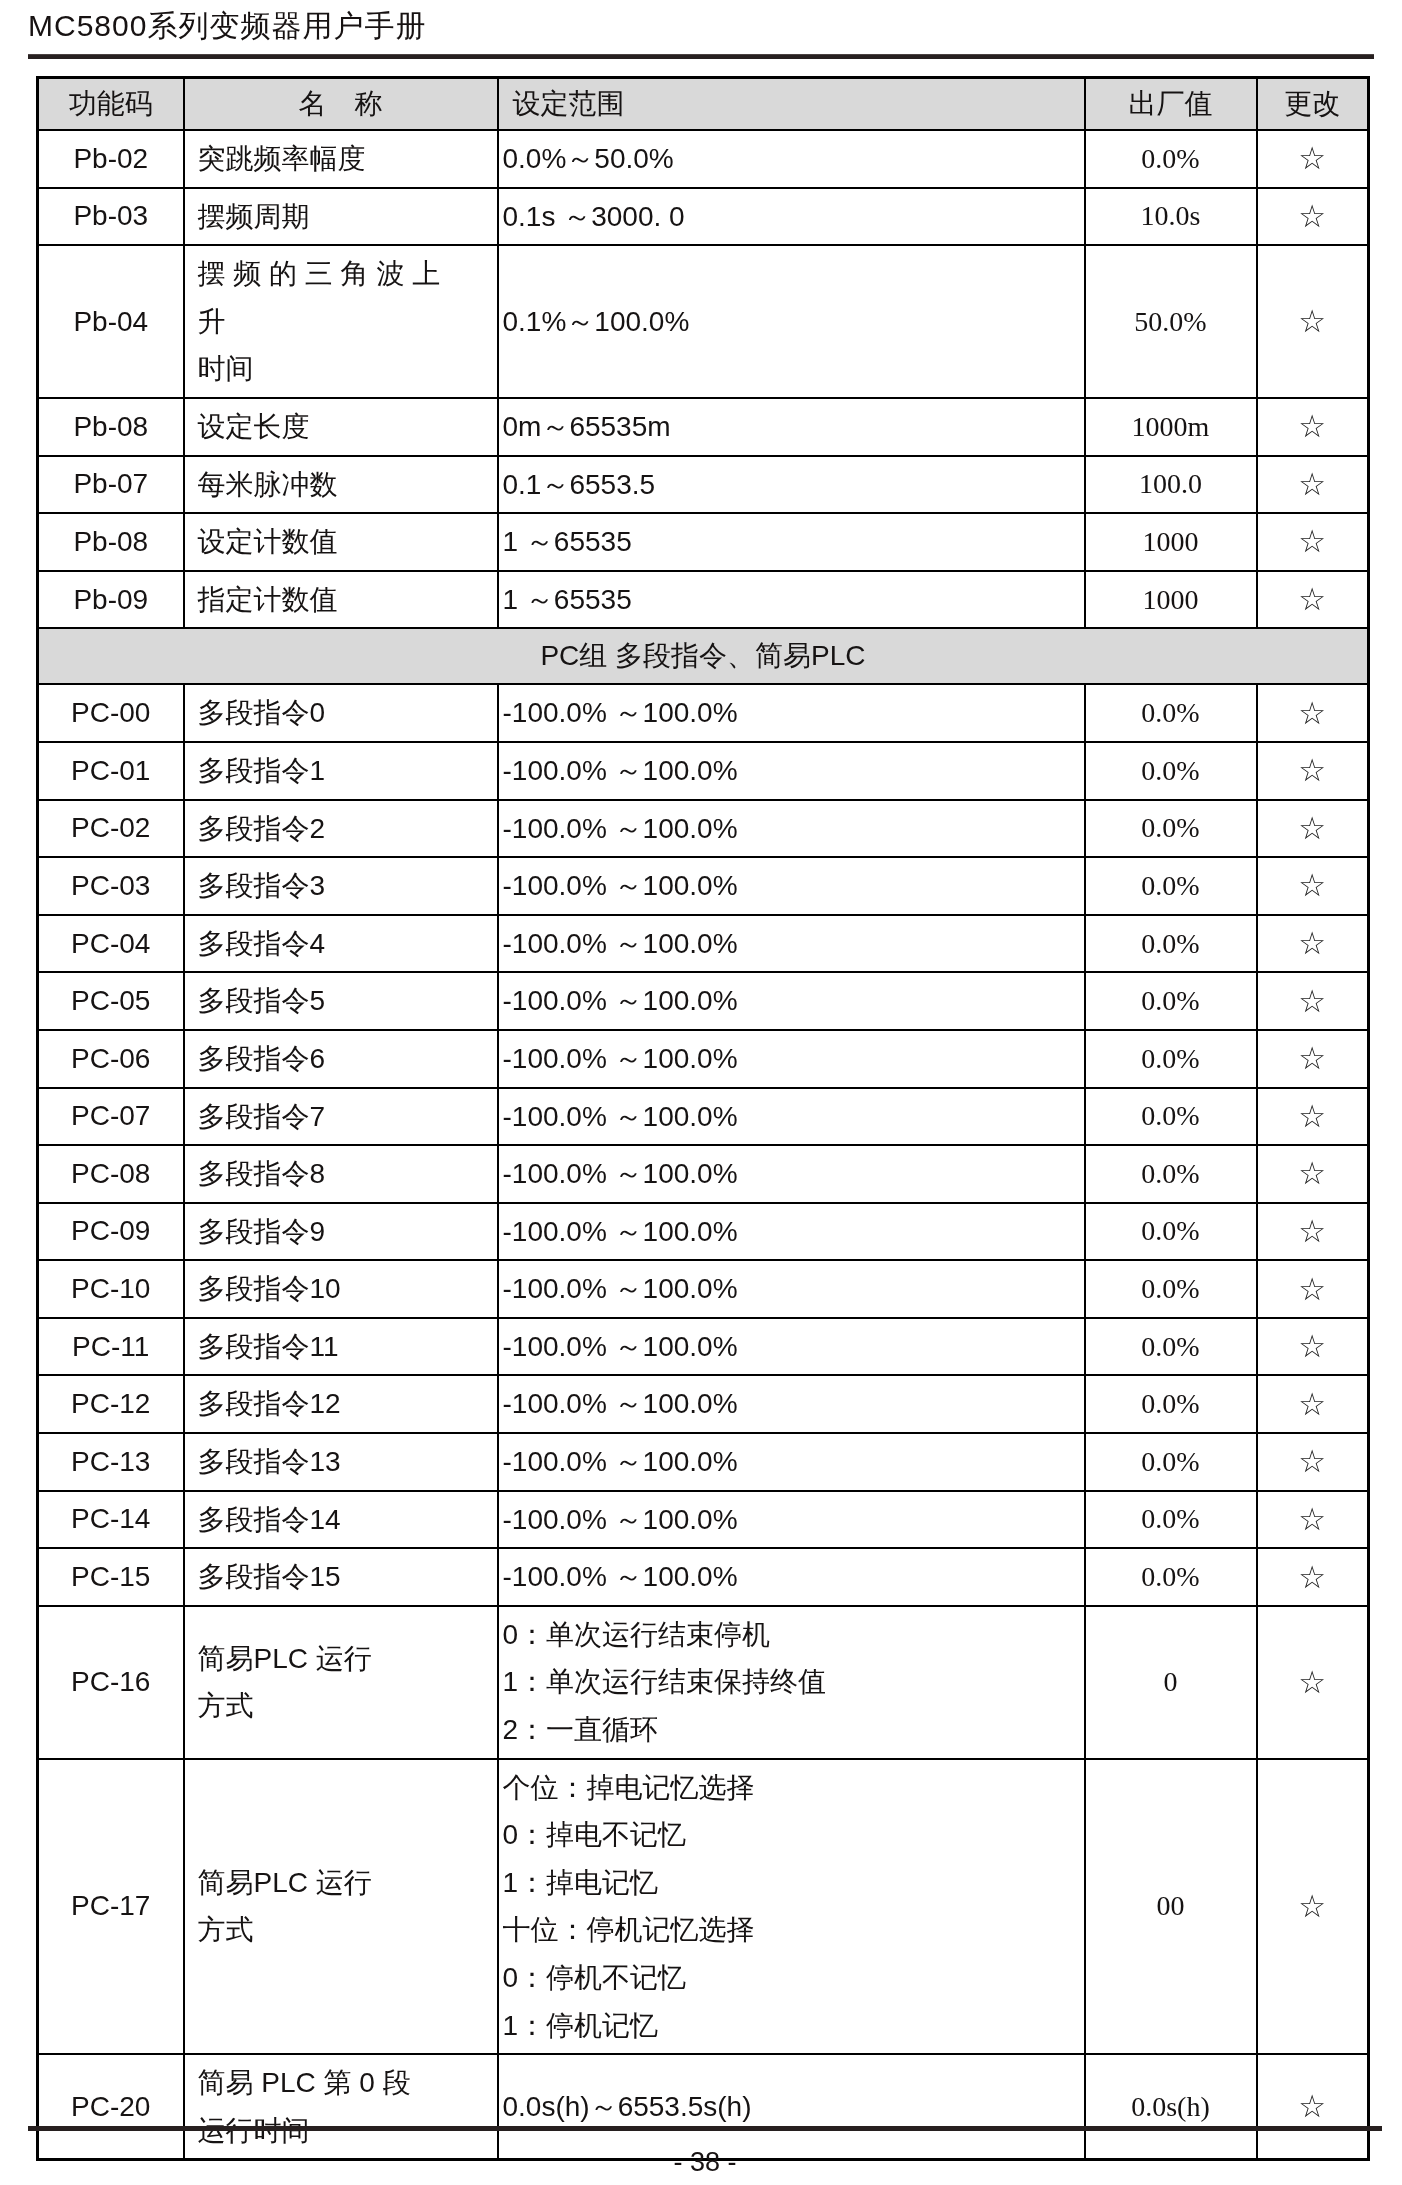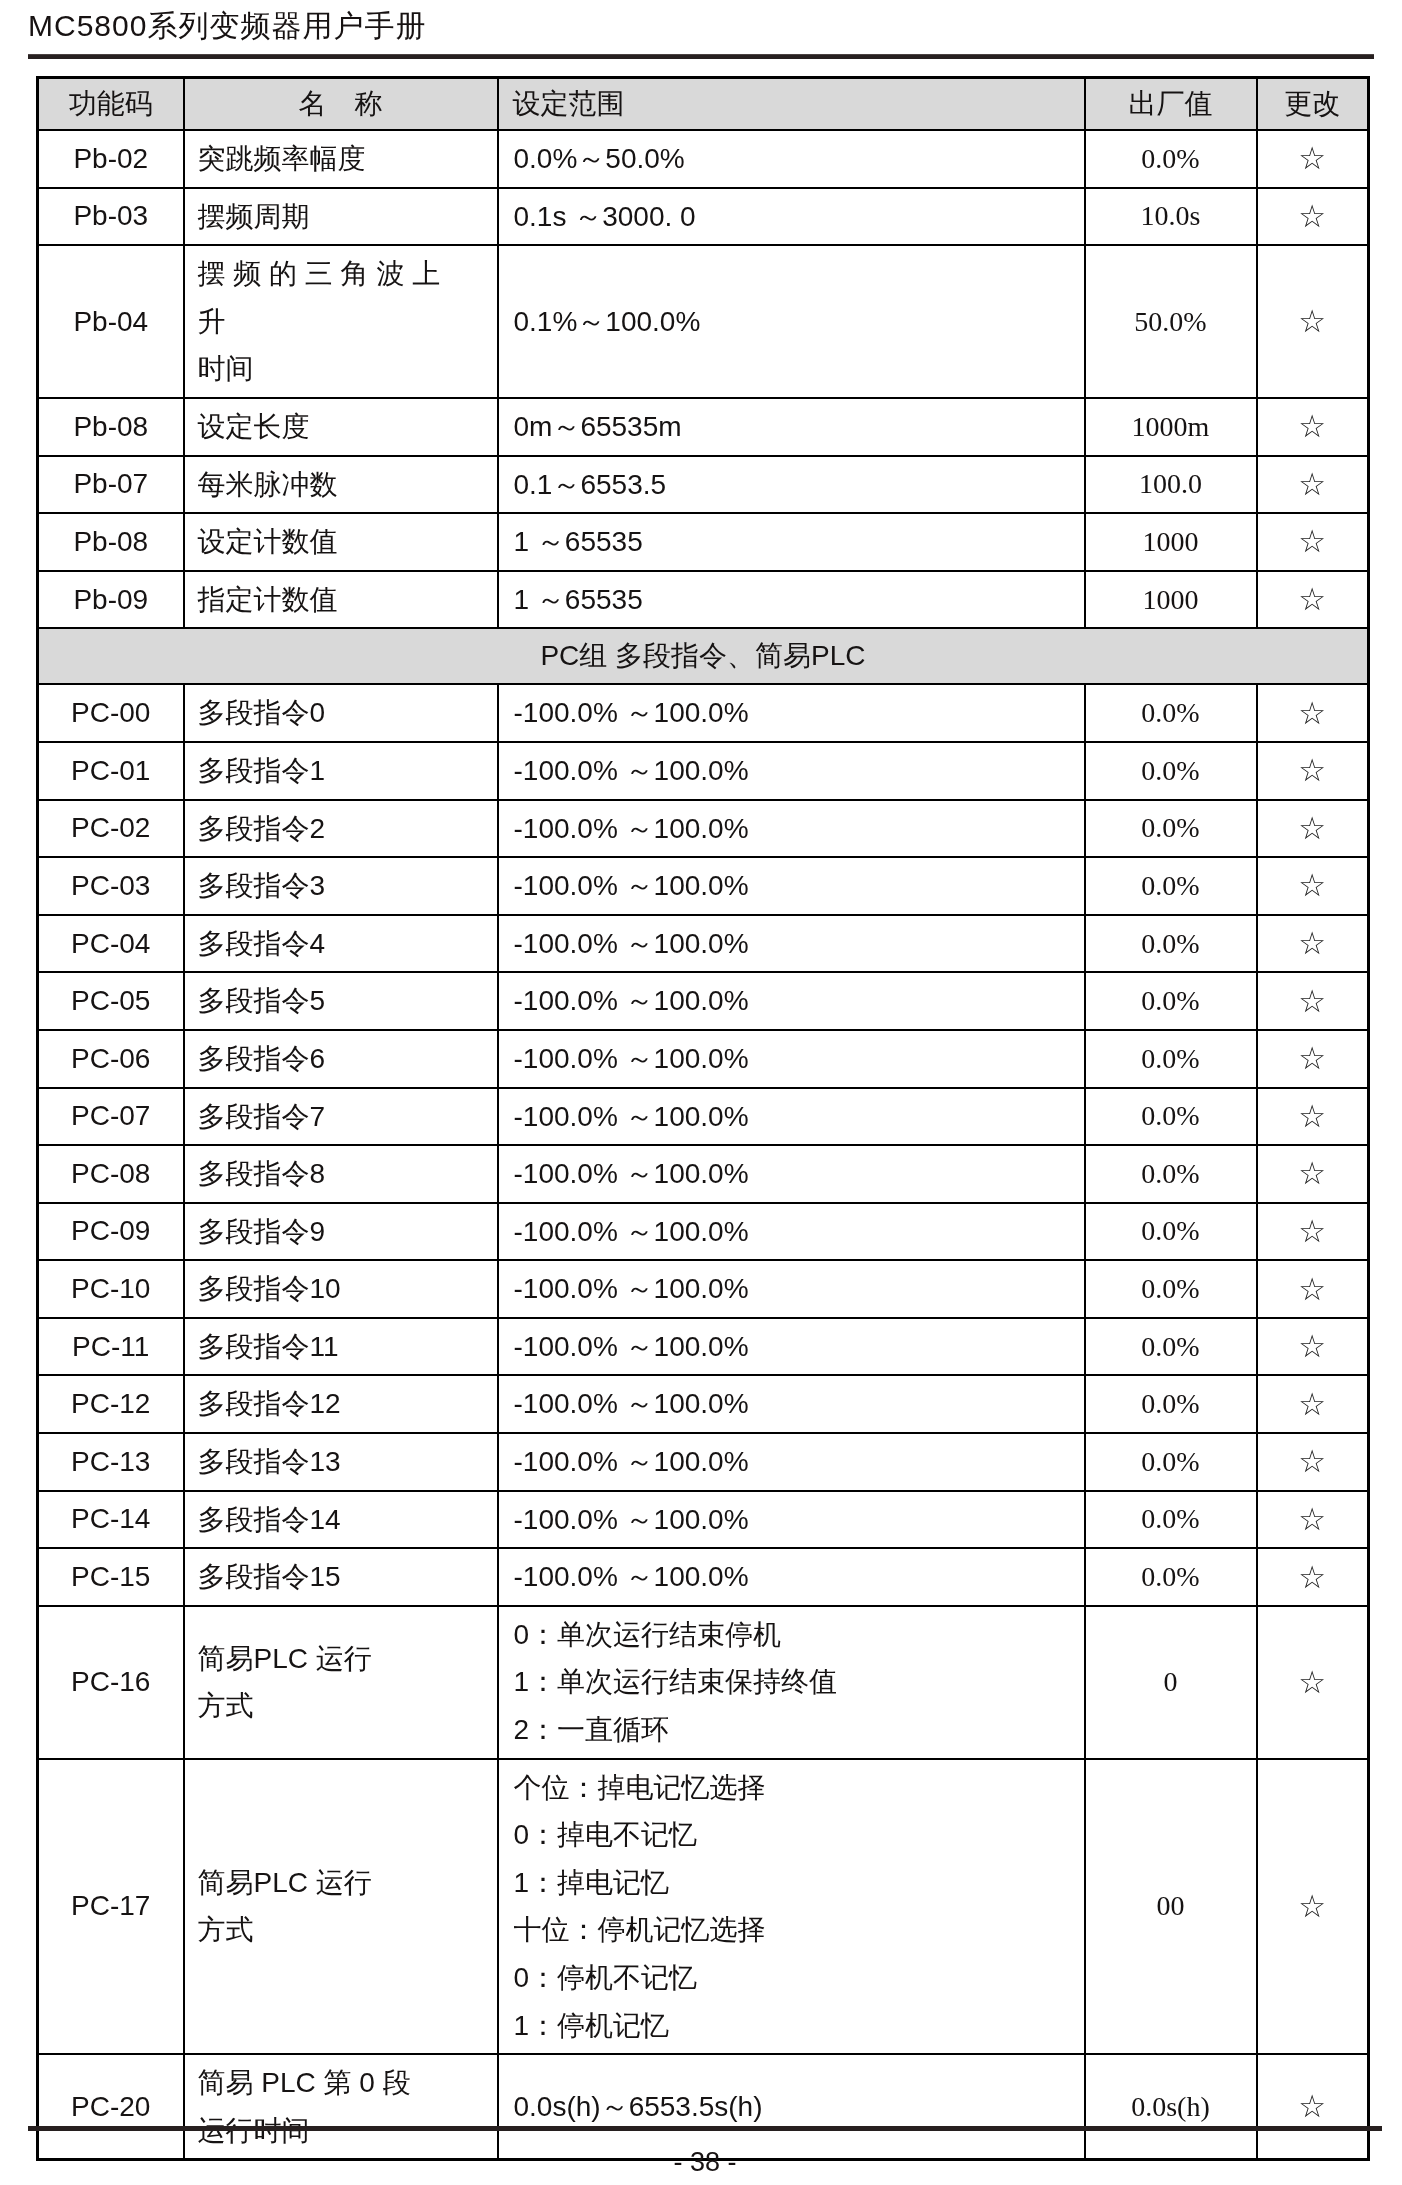--- a/index.html
+++ b/index.html
@@ -22,21 +22,21 @@
     border:2px solid #000;font-size:28px;color:#161313;
     padding:4px 6px;vertical-align:middle;word-break:break-all;
   }
   .param-table thead th{
     background:#d9d9d9;font-weight:normal;height:42px;text-align:center;
   }
   .param-table thead th.h-range{text-align:left;padding-left:14px;}
   .param-table tbody tr{height:52px;}
   td.code{text-align:center;}
   td.name{text-align:left;padding-left:13px;padding-right:22px;line-height:1.7;}
-  td.range{text-align:left;padding-left:15px;padding-right:10px;line-height:1.7;}
+  td.range{text-align:left;padding-left:4px;padding-right:10px;line-height:1.7;}
   td.default{text-align:center;font-family:Liberation Serif, serif;}
   td.change{text-align:center;font-size:31px;color:#222;}
   tr.group-row td{
     background:#d9d9d9;text-align:center;height:46px;font-size:28px;
   }
   .footer{position:absolute;left:28px;right:20px;top:2126px;}
   .footer-rule{height:5px;background:#272020;}
   .page-number{margin-top:16px;text-align:center;font-size:27px;color:#171212;}
 </style>
 </head>

